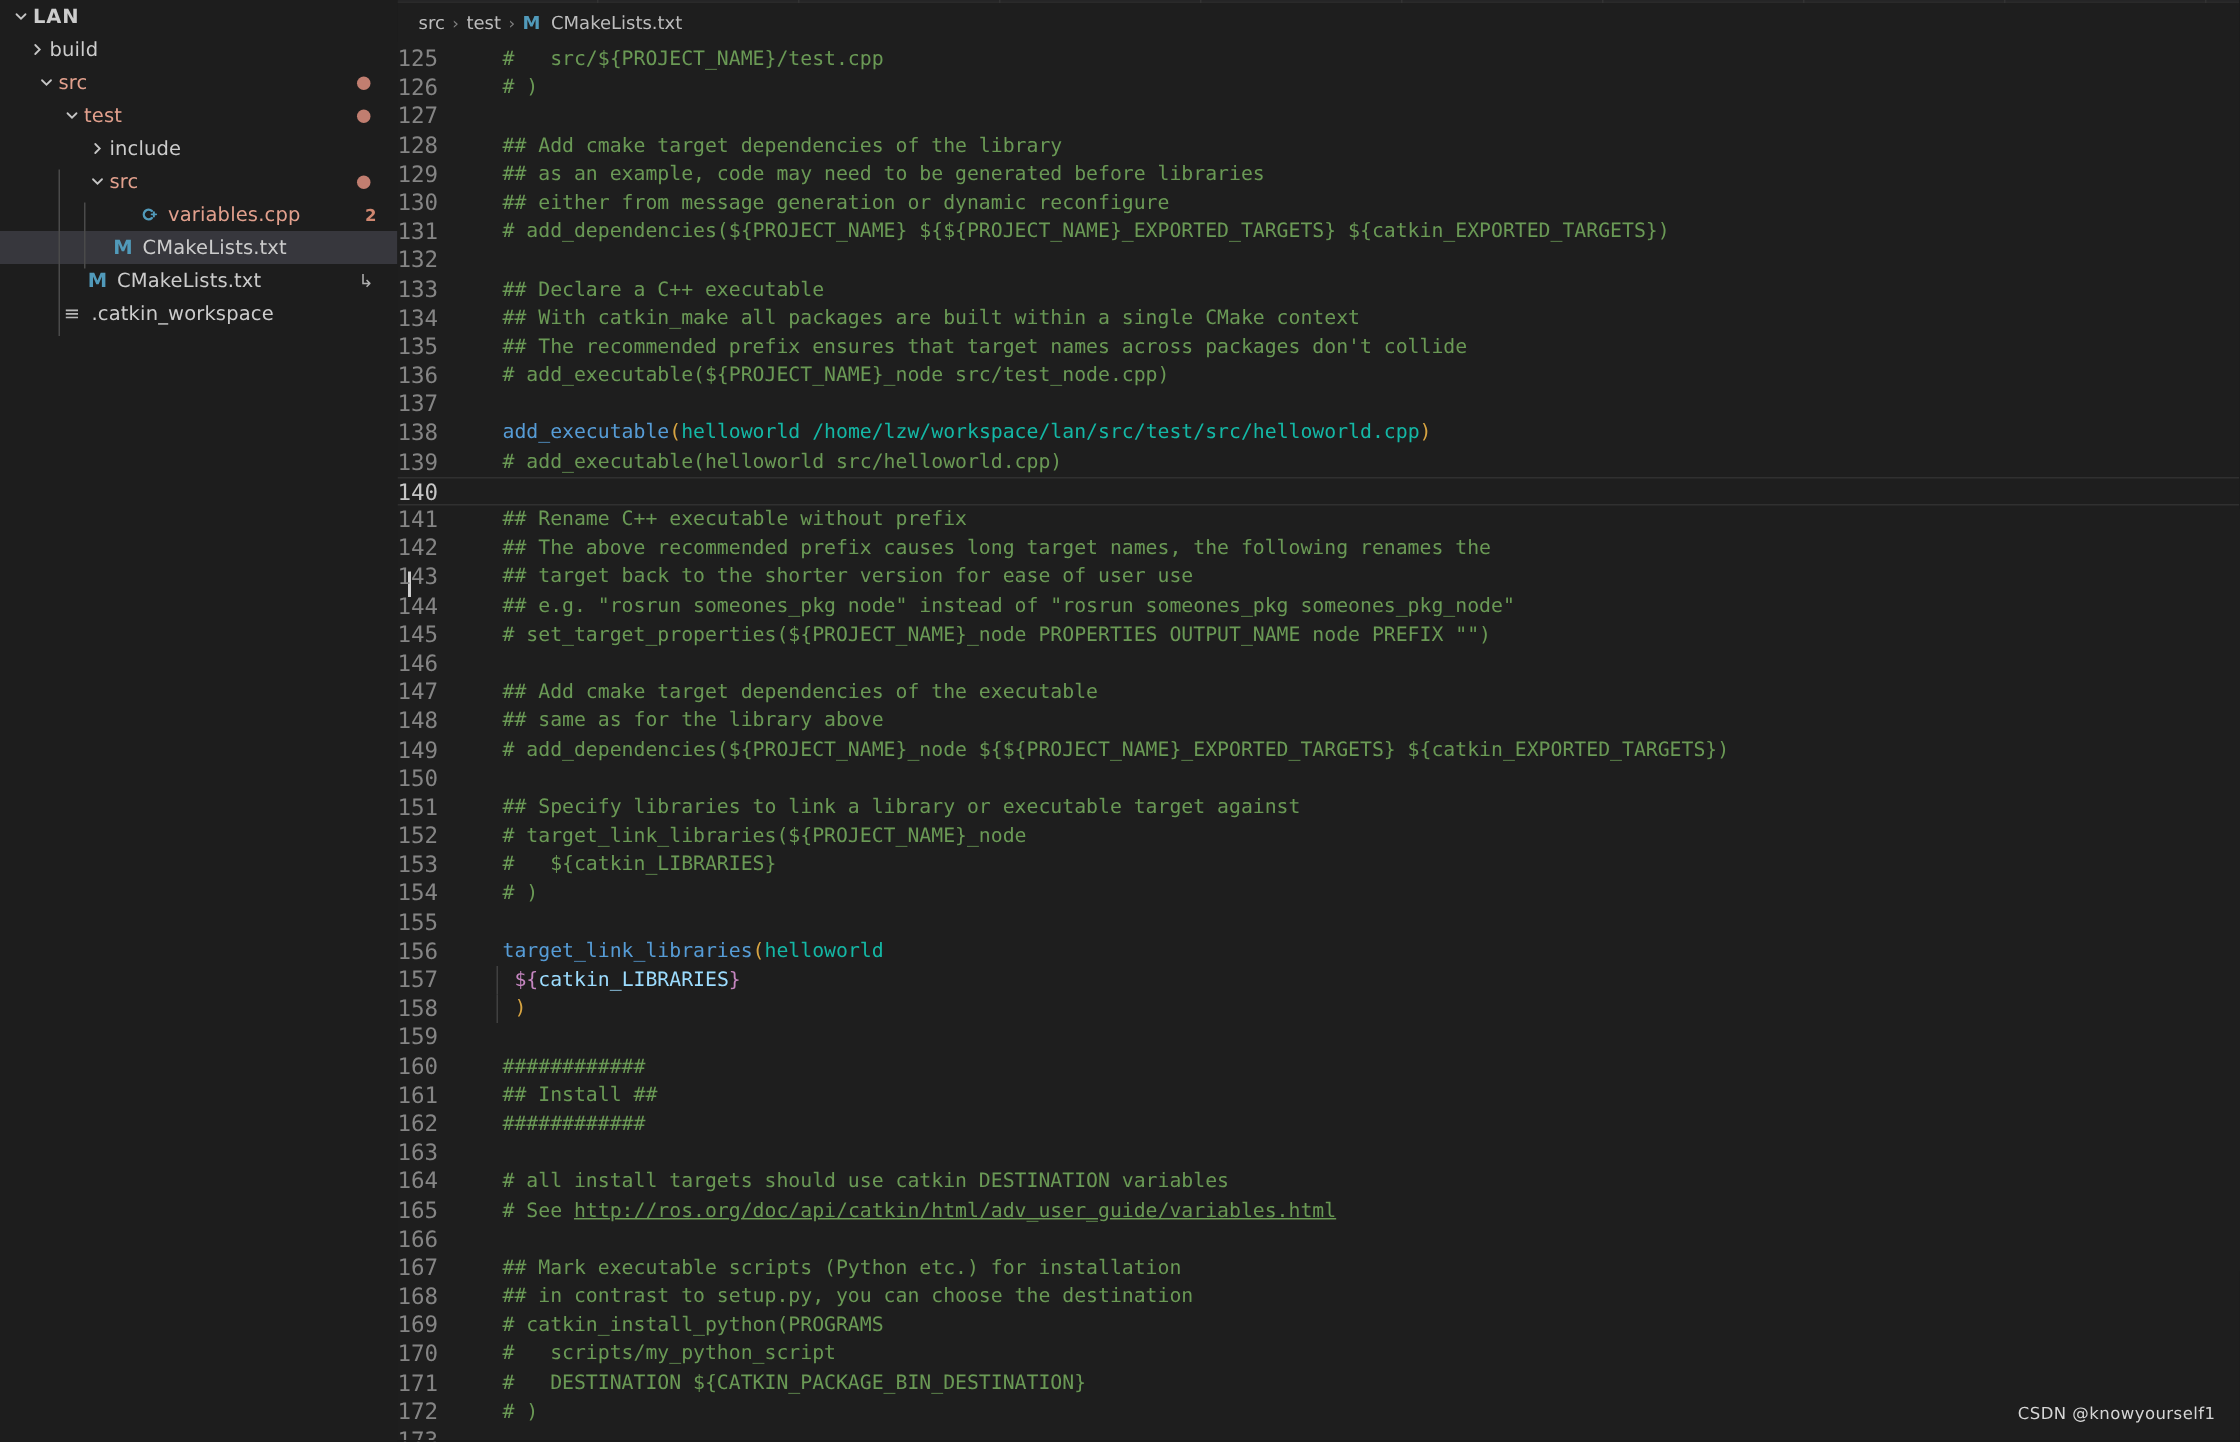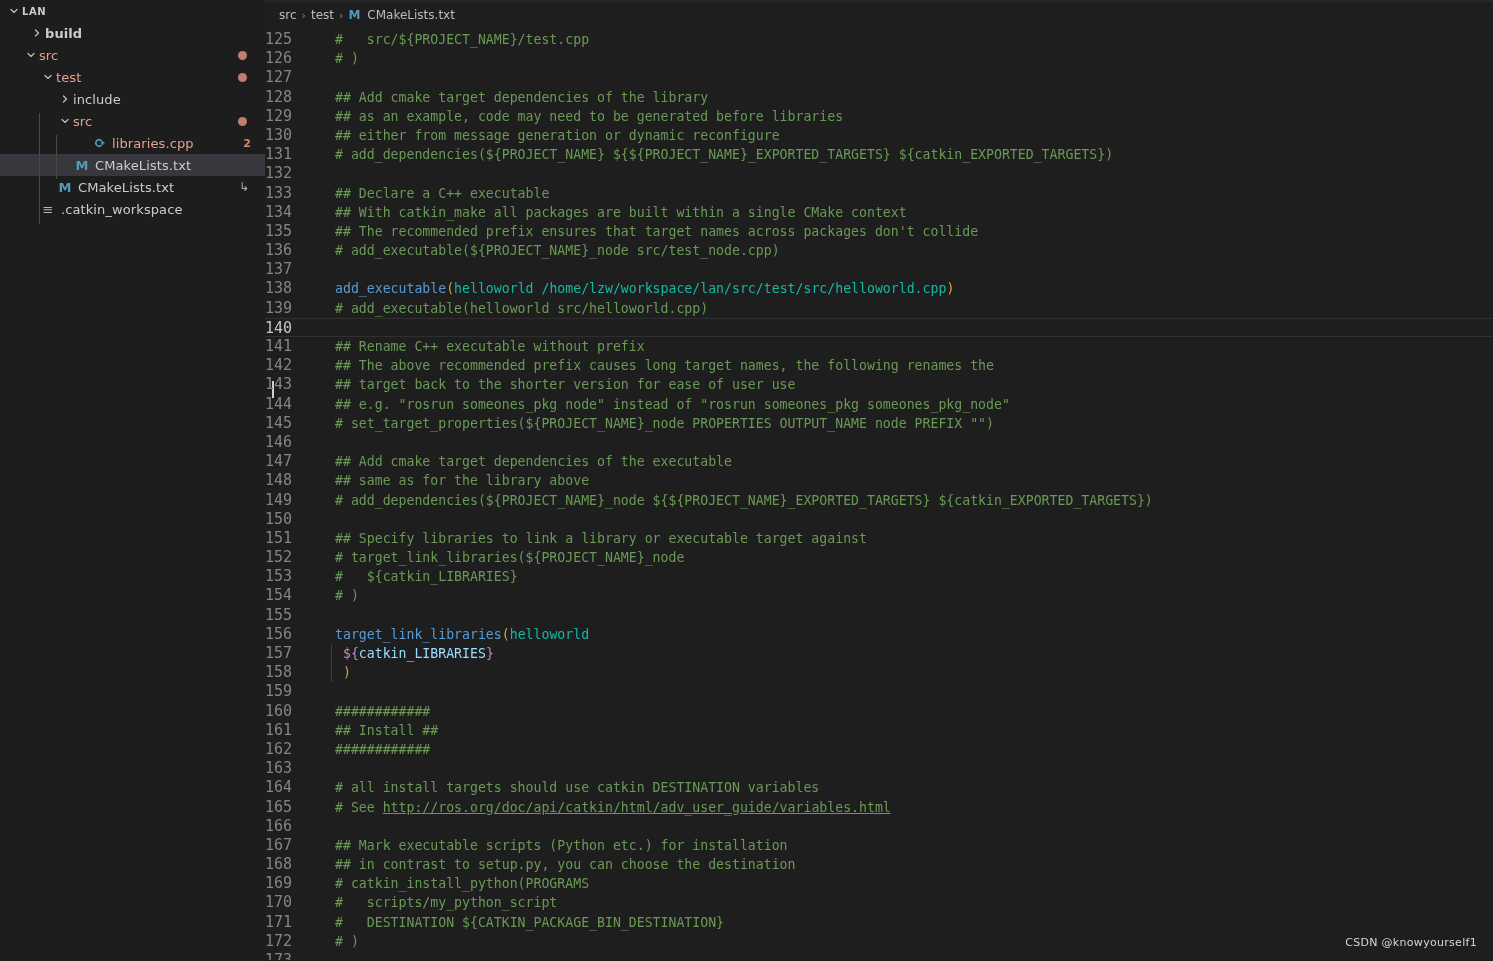--- a/index.html
+++ b/index.html
@@ -59,21 +59,21 @@
     width: 18px;
     flex: 0 0 18px;
     display: flex;
     align-items: center;
     justify-content: center;
     font-size: 12px;
     margin-right: 4px;
   }
 
   .tlabel { font-size: 13px; letter-spacing: 0.1px; }
-  .tlabel.root { font-weight: bold; font-size: 10px; letter-spacing: .6px; color:#cccccc;}
+  .tlabel.root { font-weight: bold; font-size: 13px; letter-spacing: .6px; color:#cccccc;}
   .tlabel.modified { color: #e2a08d; }
   .tlabel.plain { color: #cccccc; }
 
   .badge-dot {
     position: absolute;
     right: 18px;
     width: 9px; height: 9px;
     border-radius: 50%;
     background: #c17e70;
   }
@@ -217,21 +217,21 @@
   <div id="sidebar">
     <div id="tree">
         <div class="tree-row" style="padding-left: 6px;">
           <span class="twisty">
             <svg width="10" height="10" viewBox="0 0 10 10">
               <path d="M2 3.5 L5 6.5 L8 3.5" stroke="#c5c5c5" stroke-width="1.2" fill="none" stroke-linecap="round"></path>
             </svg>
           </span>
           <span class="tlabel root">LAN</span>
         </div>
-        <div class="tree-row" style="padding-left: 29px; font-weight: bold;">
+        <div class="tree-row" style="padding-left: 17px;">
           <span class="twisty">
             <svg width="10" height="10" viewBox="0 0 10 10">
               <path d="M3.5 2 L6.5 5 L3.5 8" stroke="#c5c5c5" stroke-width="1.2" fill="none" stroke-linecap="round"></path>
             </svg>
           </span>
           <span class="tlabel plain">build</span>
         </div>
         <div class="tree-row" style="padding-left: 23px;">
           <span class="twisty">
             <svg width="10" height="10" viewBox="0 0 10 10">
@@ -268,21 +268,21 @@
           <span class="badge-dot"></span>
         </div>
         <div class="tree-row" style="padding-left: 74px;">
           <span class="twisty"></span>
           <span class="ticon">
             <svg width="14" height="14" viewBox="0 0 14 14">
               <path d="M9.2 4.6a3.2 3.2 0 1 0 0 4.8" stroke="#519aba" stroke-width="1.6" fill="none" stroke-linecap="round"></path>
               <path d="M10.6 5.4v3M9.1 6.9h3" stroke="#519aba" stroke-width="1.3" stroke-linecap="round"></path>
             </svg>
           </span>
-          <span class="tlabel modified">libraries.cpp</span>
+          <span class="tlabel modified">variables.cpp</span>
           <span class="badge-num">2</span>
         </div>
         <div class="tree-row selected" style="padding-left: 57px;">
           <span class="twisty"></span>
           <span class="ticon">
             <span class="icon-m">M</span>
           </span>
           <span class="tlabel plain">CMakeLists.txt</span>
         </div>
         <div class="tree-row" style="padding-left: 40px;">

